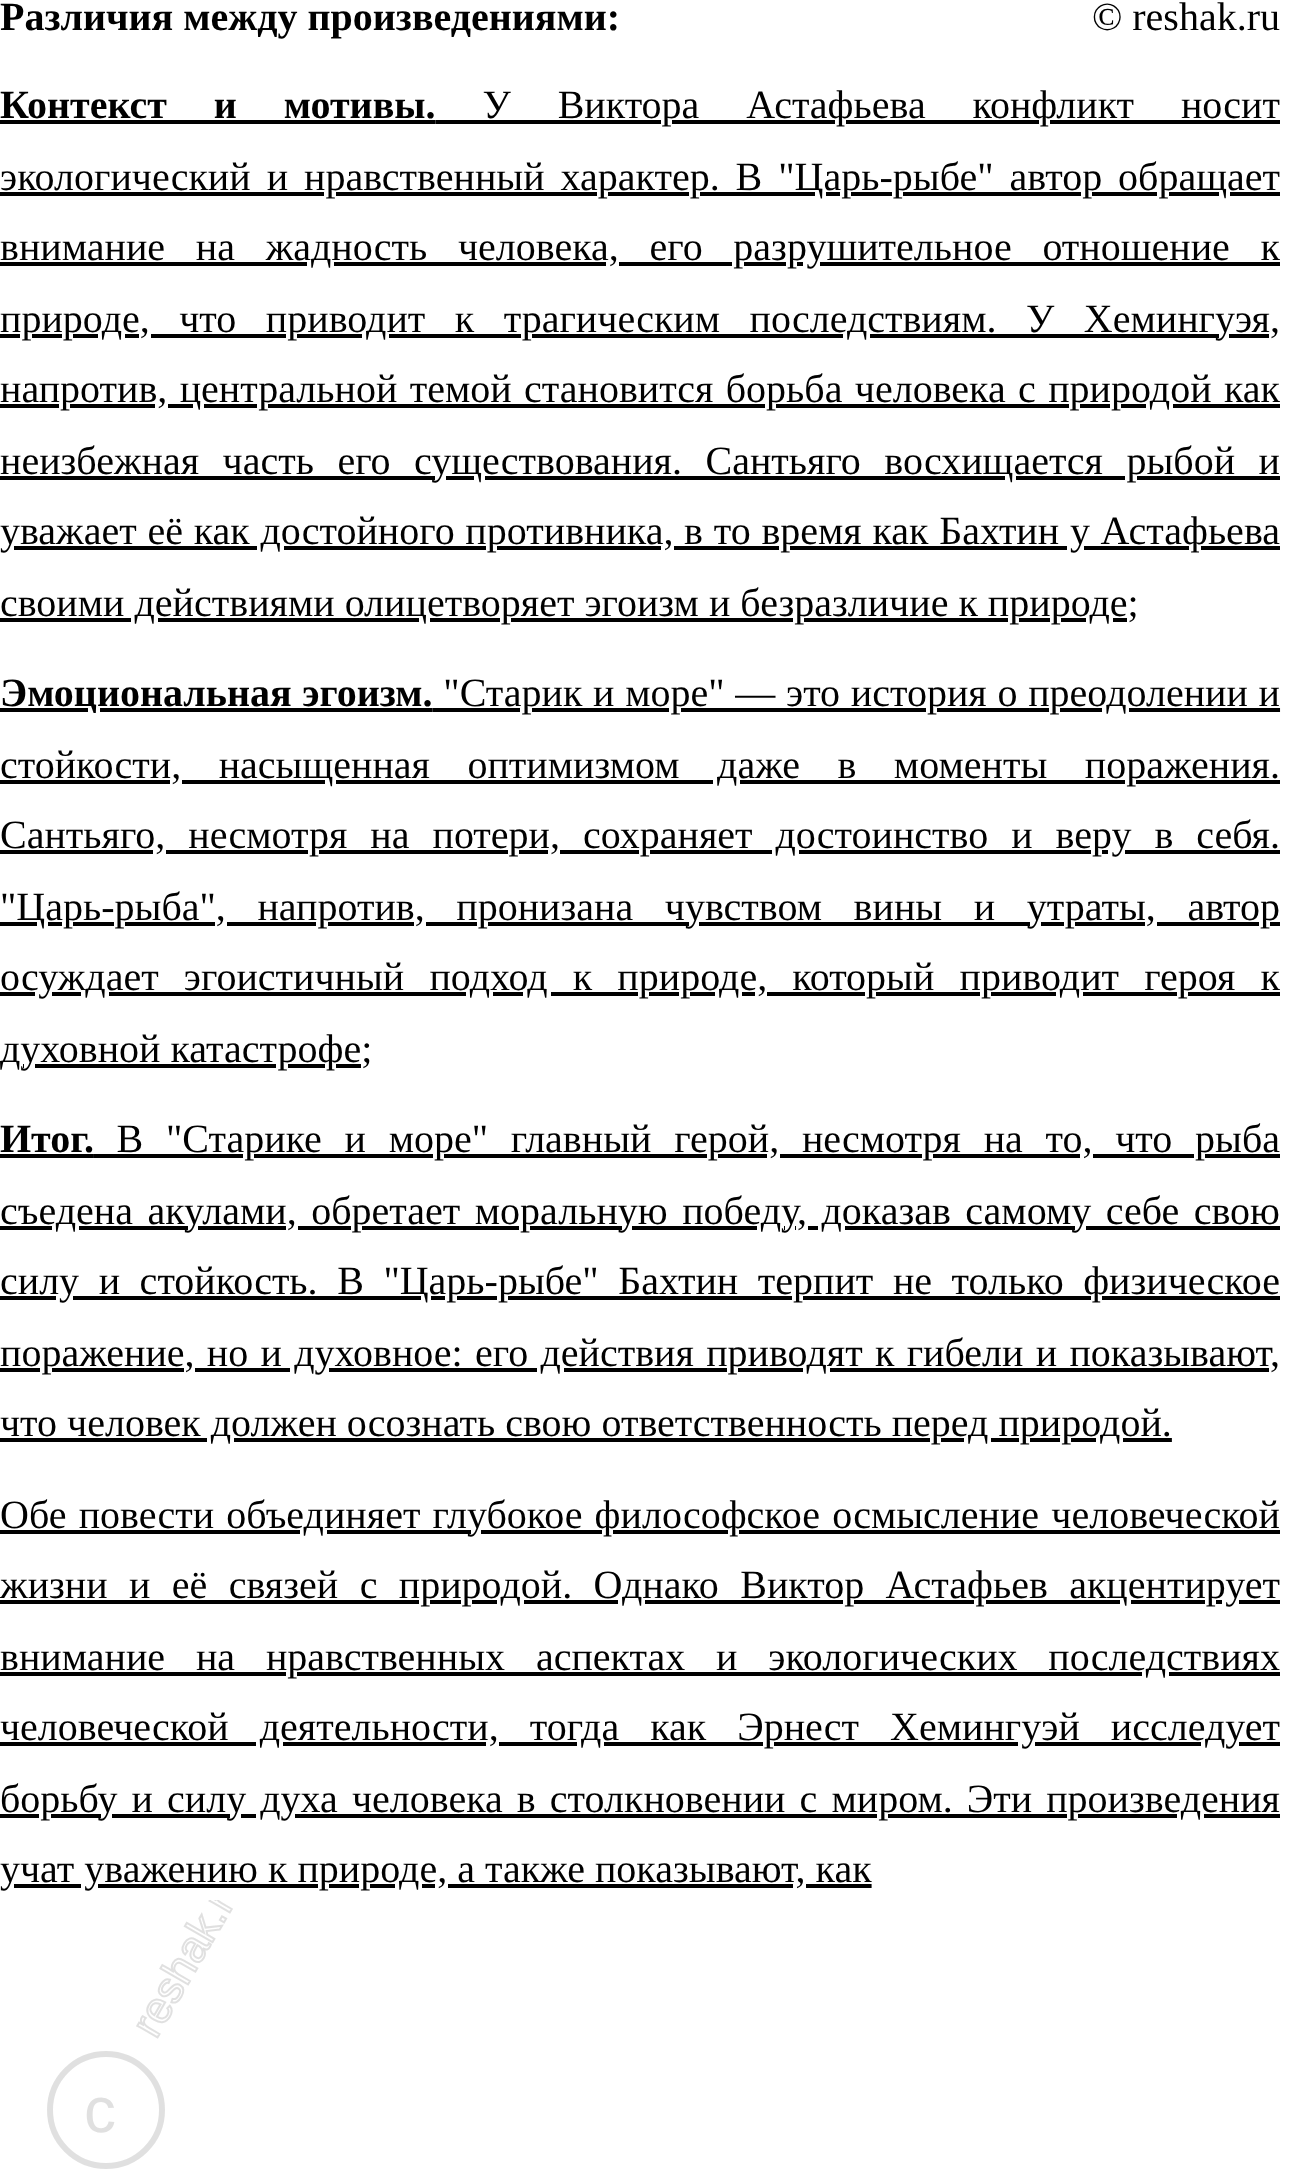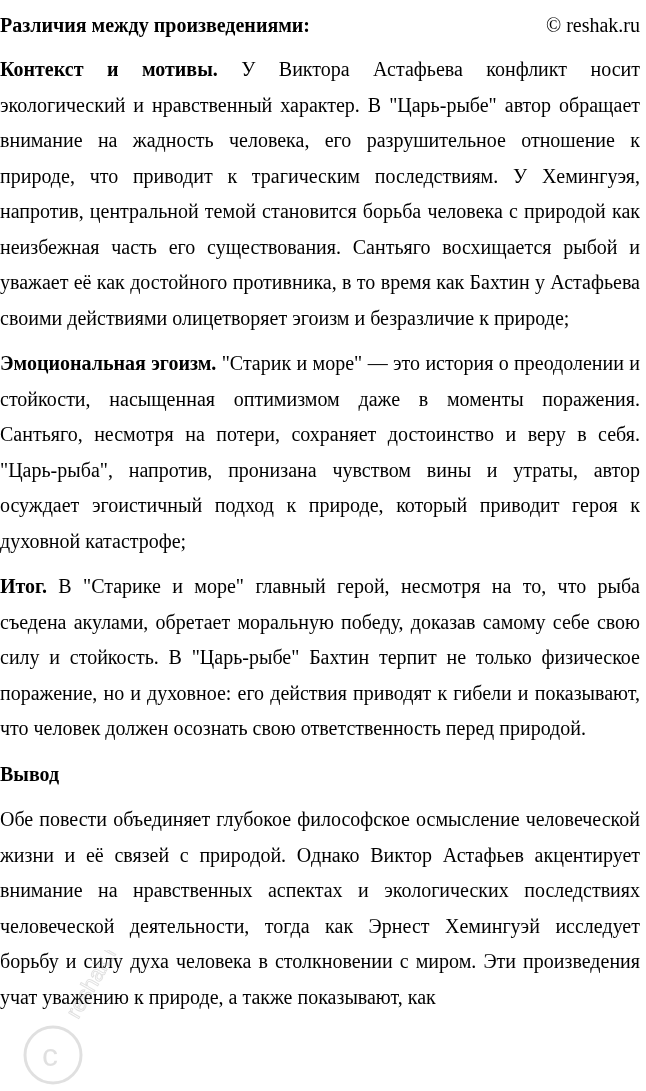--- a/index.html
+++ b/index.html
@@ -1,18 +1,18 @@
 <!DOCTYPE html>
 <html><head>
 <meta charset="utf-8">
 <style>
   html, body { margin:0; padding:0; background:#ffffff; }
   body { width:646px; height:1091px; overflow:hidden; position:relative;
          font-family:"Liberation Serif", serif; color:#000; font-size:20px; }
-  .page { position:absolute; left:0; top:0; width:640px; padding:16px 0 0 0; }
+  .page { position:absolute; left:0; top:0; width:640px; padding:0 0 0 0;text-decoration:underline; }
   .hdr { position:relative; height:26px; }
   .hdr .title { position:absolute; left:0; top:-2px; font-weight:bold; font-size:20px; }
   .hdr .copy { position:absolute; right:0; top:-2px; font-size:20px; }
   p { margin:0; text-align:justify; line-height:35.5px; }
   .para { margin-top:10px; }
   b { font-weight:bold; }
   .wm { position:absolute; left:18px; top:950px; width:110px; height:140px; opacity:0.25; pointer-events:none; }
 </style>
 </head>
 <body>
@@ -22,21 +22,20 @@
     <span class="title">Различия между произведениями:</span>
     <span class="copy">© reshak.ru</span>
   </div>
 
   <p class="para"><b>Контекст и мотивы.</b><span> У Виктора Астафьева конфликт носит экологический и нравственный характер. В "Царь-рыбе" автор обращает внимание на жадность человека, его разрушительное отношение к природе, что приводит к трагическим последствиям. У Хемингуэя, напротив, центральной темой становится борьба человека с природой как неизбежная часть его существования. Сантьяго восхищается рыбой и уважает её как достойного противника, в то время как Бахтин у Астафьева своими действиями олицетворяет эгоизм и безразличие к природе;</span></p>
 
   <p class="para"><b>Эмоциональная эгоизм.</b><span> "Старик и море" — это история о преодолении и стойкости, насыщенная оптимизмом даже в моменты поражения. Сантьяго, несмотря на потери, сохраняет достоинство и веру в себя. "Царь-рыба", напротив, пронизана чувством вины и утраты, автор осуждает эгоистичный подход к природе, который приводит героя к духовной катастрофе;</span></p>
 
   <p class="para"><b>Итог.</b><span> В "Старике и море" главный герой, несмотря на то, что рыба съедена акулами, обретает моральную победу, доказав самому себе свою силу и стойкость. В "Царь-рыбе" Бахтин терпит не только физическое поражение, но и духовное: его действия приводят к гибели и показывают, что человек должен осознать свою ответственность перед природой.</span></p>
 
-  <p class="para"><b>Вывод</b></p>
 
   <p class="para">Обе повести объединяет глубокое философское осмысление человеческой жизни и её связей с природой. Однако Виктор Астафьев акцентирует внимание на нравственных аспектах и экологических последствиях человеческой деятельности, тогда как Эрнест Хемингуэй исследует борьбу и силу духа человека в столкновении с миром. Эти произведения учат уважению к природе, а также показывают, как</p>
 </div>
 
 <svg class="wm" viewBox="0 0 110 140">
   <circle cx="35" cy="105" r="28" fill="none" stroke="#888" stroke-width="3"></circle>
   <text x="24" y="116" font-size="32" fill="#888" font-family="Liberation Sans, sans-serif">c</text>
   <text x="60" y="70" font-size="22" fill="none" stroke="#888" stroke-width="1" transform="rotate(-60 60 70)" font-family="Liberation Sans, sans-serif">reshak.ru</text>
 </svg>
 

